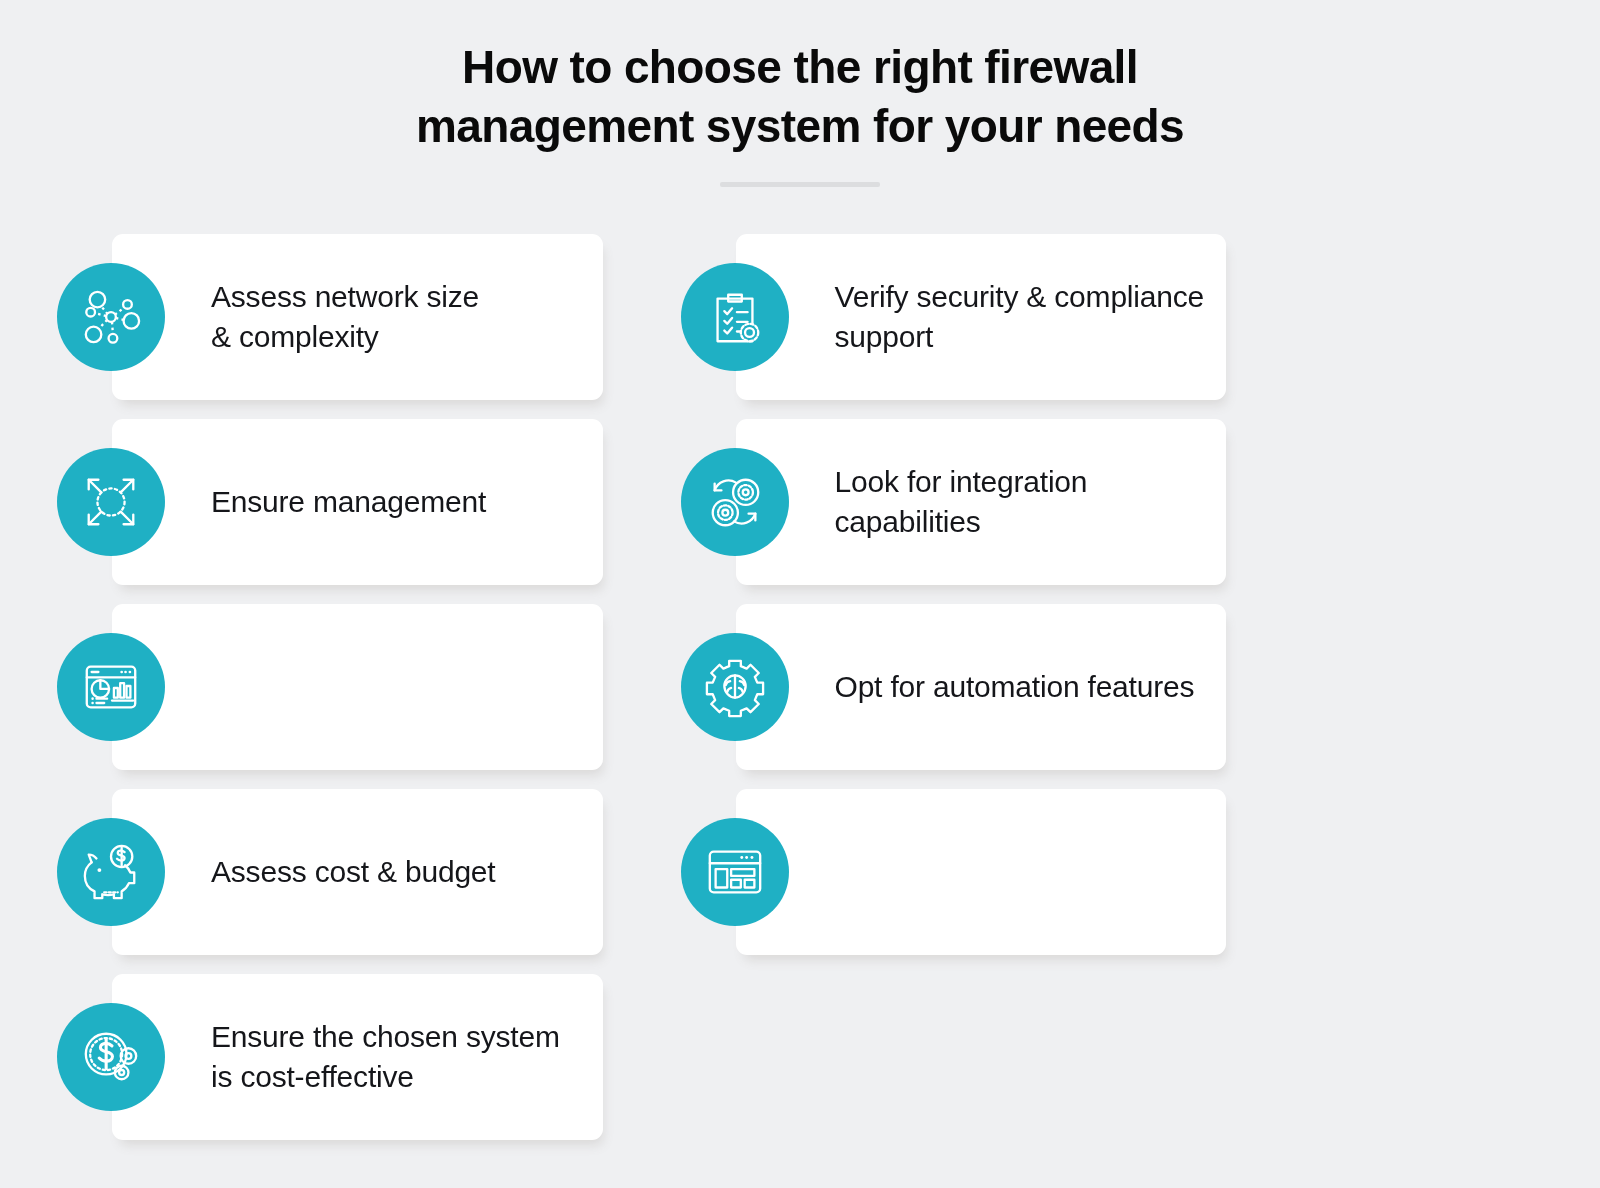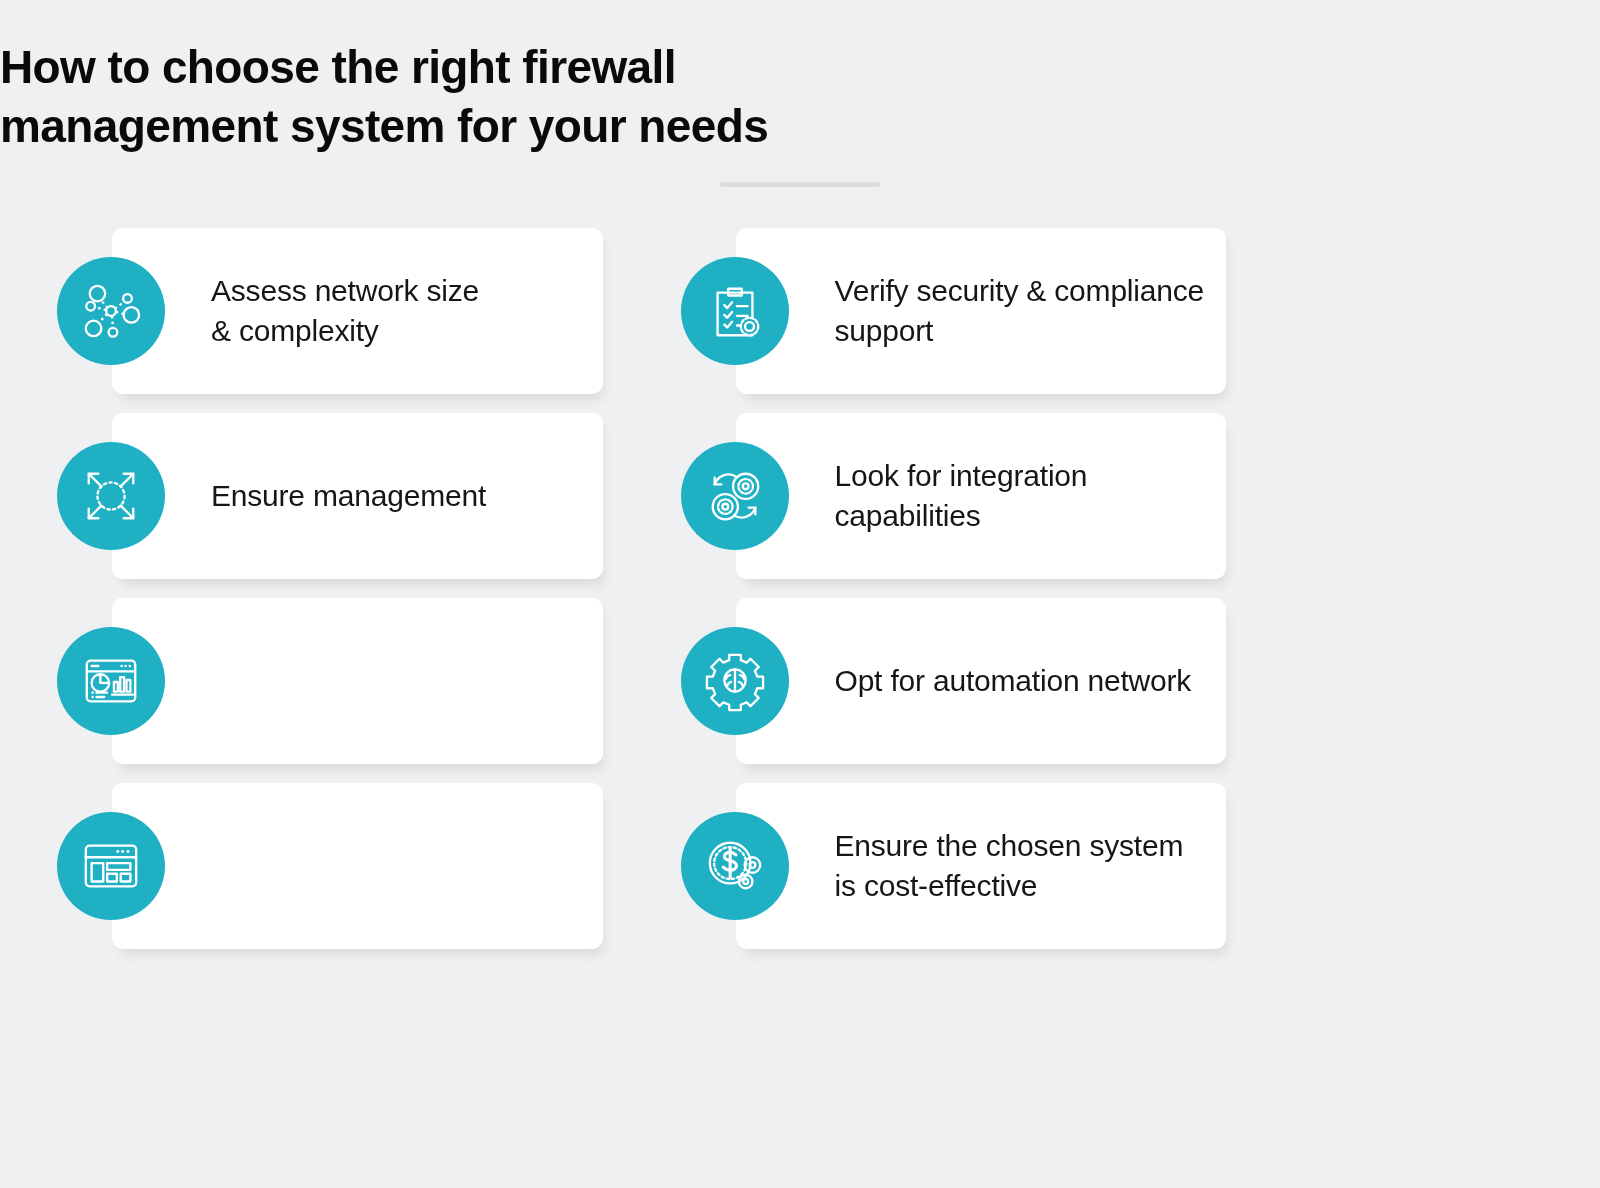--- a/index.html
+++ b/index.html
@@ -18,20 +18,21 @@
 
   .infographic {
     position: relative;
     width: 1600px;
     height: 1188px;
   }
 
   
   .header {
     padding-top: 38px;
+    text-align: center;
   }
 
   .title {
     font-size: 46px;
     font-weight: bold;
     line-height: 1.28;
     color: #0a0a0a;
     letter-spacing: -0.6px;
     white-space: pre-line;
   }
@@ -40,21 +41,21 @@
     width: 160px;
     height: 5px;
     background: #dcdddf;
     border-radius: 2px;
     margin: 26px auto 0;
   }
 
   
   .grid {
     position: absolute;
-    top: 228px;
+    top: 234px;
     left: 0;
     width: 1336px;
     display: grid;
     grid-template-columns: 1fr 1fr;
     column-gap: 133px;
     row-gap: 19px;
     padding: 0 110px 0 112px;
   }
 
   .card-wrap {
@@ -234,23 +235,38 @@
         <svg viewBox="0 0 64 64" fill="none" stroke="#ffffff" stroke-width="2.4" stroke-linecap="round" stroke-linejoin="round">
           <path d="M26 5h12v5.5l6 2.5 4-4 8.5 8.5-4 4 2.5 6H61v12h-6l-2.5 6 4 4L48 58l-4-4-6 2.5V62H26v-5.5l-6-2.5-4 4L7.5 49.5l4-4L9 39.5H3v-12h6l2.5-6-4-4L16 9l4 4 6-2.5z"></path>
           <path d="M32 20c-6 0-11 5-11 11s5 12 11 12 11-6 11-12-5-11-11-11z"></path>
           <line x1="32" y1="20" x2="32" y2="43"></line>
           <path d="M27 26c-2.5.5-4 2-4.5 4"></path>
           <path d="M28 33c-2 .5-3.5 2-4 4"></path>
           <path d="M37 26c2.5.5 4 2 4.5 4"></path>
           <path d="M36 33c2 .5 3.5 2 4 4"></path>
         </svg>
       </div>
-      <div class="card-label">Opt for automation network</div>
-    </div>
-
+      <div class="card-label">Opt for automation features</div>
+    </div>
+
+    <div class="card-wrap">
+      <div class="card"></div>
+      <div class="icon-badge">
+        <svg viewBox="0 0 64 64" fill="none" stroke="#ffffff" stroke-width="2.4" stroke-linecap="round" stroke-linejoin="round">
+          <path d="M12 22c-4 3-7 8-7 14 0 7 4 13 10 16v7h8v-4c2 .5 4 .8 6 .8s4-.3 6-.8v4h8v-7c3.5-2 6-5 7.5-8.5H56v-11h-4c-1.2-3-3-5.5-5.5-7.5"></path>
+          <path d="M12 22l-3-8c3 0 6 1.5 8 4"></path>
+          <circle cx="20" cy="30" r="2" fill="#ffffff" stroke="none"></circle>
+          <line x1="25" y1="53" x2="39" y2="53" stroke-dasharray="2.2 2.4"></line>
+          <circle cx="43" cy="16" r="11"></circle>
+          <path d="M46 11.5c-1-1-2.4-1.6-3.8-1.6-2 0-3.2 1-3.2 2.4 0 3.4 7 1.6 7 5.3 0 1.6-1.5 2.6-3.6 2.6-1.6 0-3.2-.7-4.2-1.8"></path>
+          <line x1="43" y1="7" x2="43" y2="25"></line>
+        </svg>
+      </div>
+      <div class="card-label">Assess cost &amp; budget</div>
+    </div>
 
     <div class="card-wrap">
       <div class="card"></div>
       <div class="icon-badge">
         <svg viewBox="0 0 64 64" fill="none" stroke="#ffffff" stroke-width="2.4" stroke-linecap="round" stroke-linejoin="round">
           <rect x="6" y="11" width="52" height="42" rx="4"></rect>
           <line x1="6" y1="23" x2="58" y2="23"></line>
           <circle cx="44" cy="17" r="1.5" fill="#ffffff" stroke="none"></circle>
           <circle cx="49.5" cy="17" r="1.5" fill="#ffffff" stroke="none"></circle>
           <circle cx="39" cy="17" r="1.5" fill="#ffffff" stroke="none"></circle>

